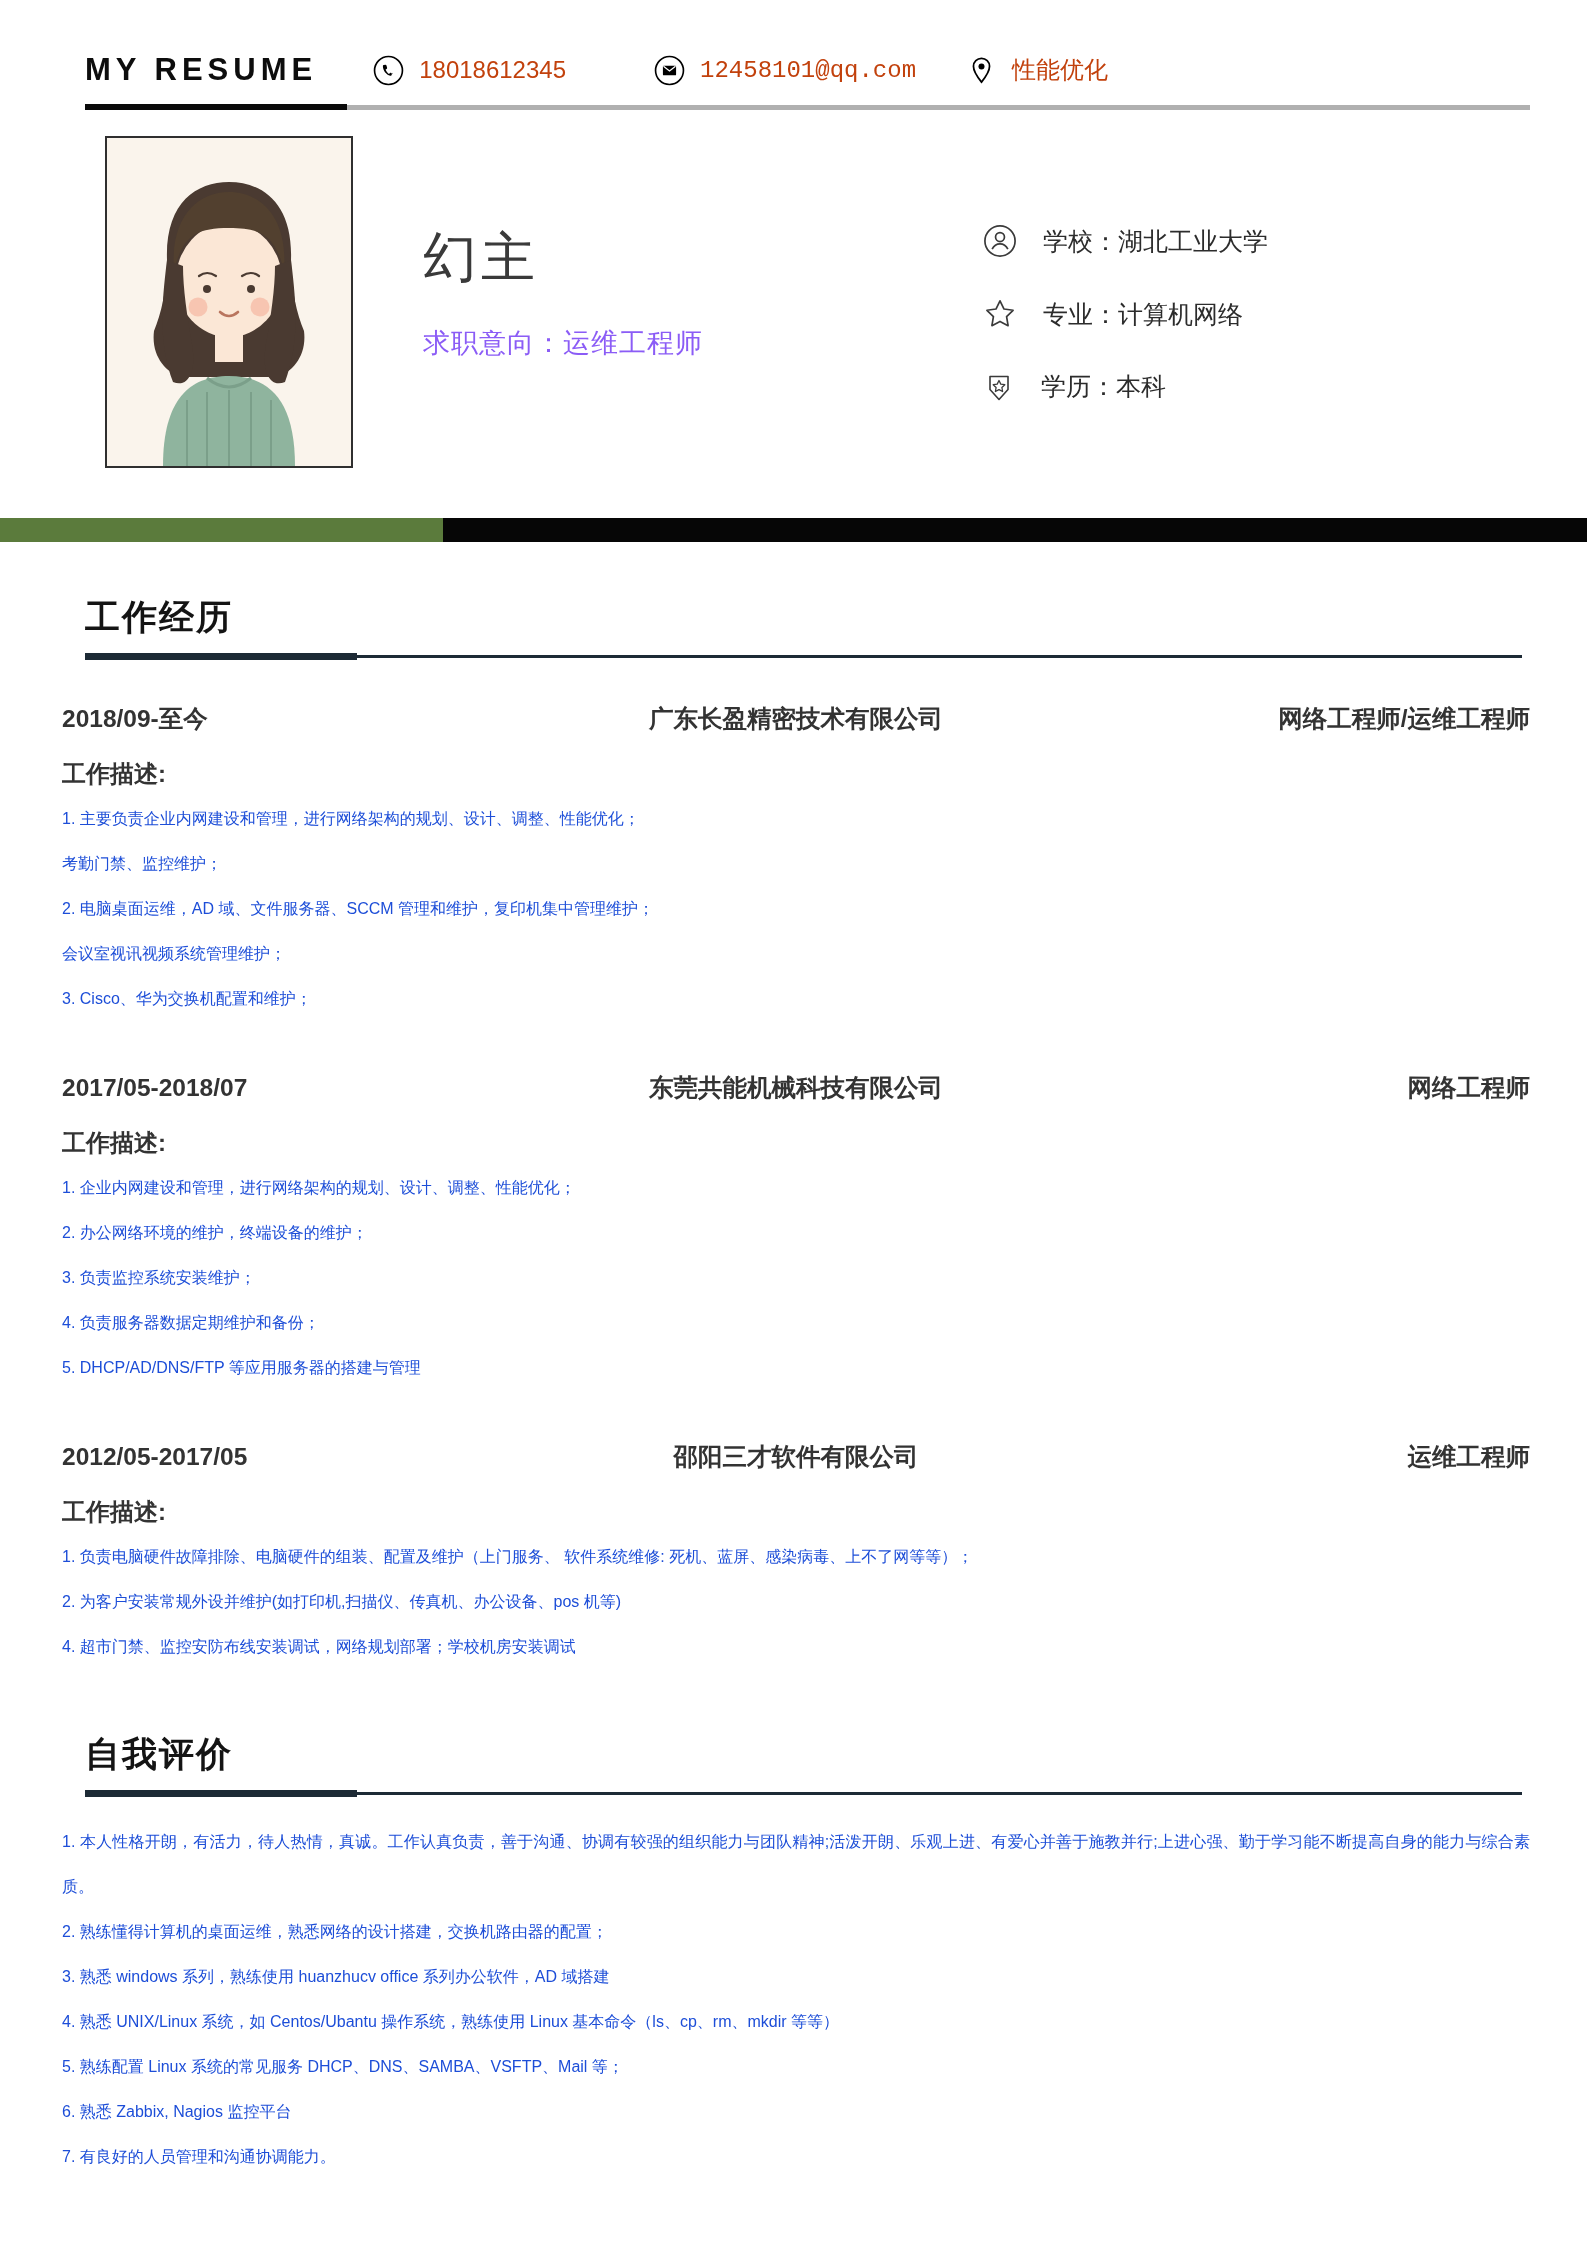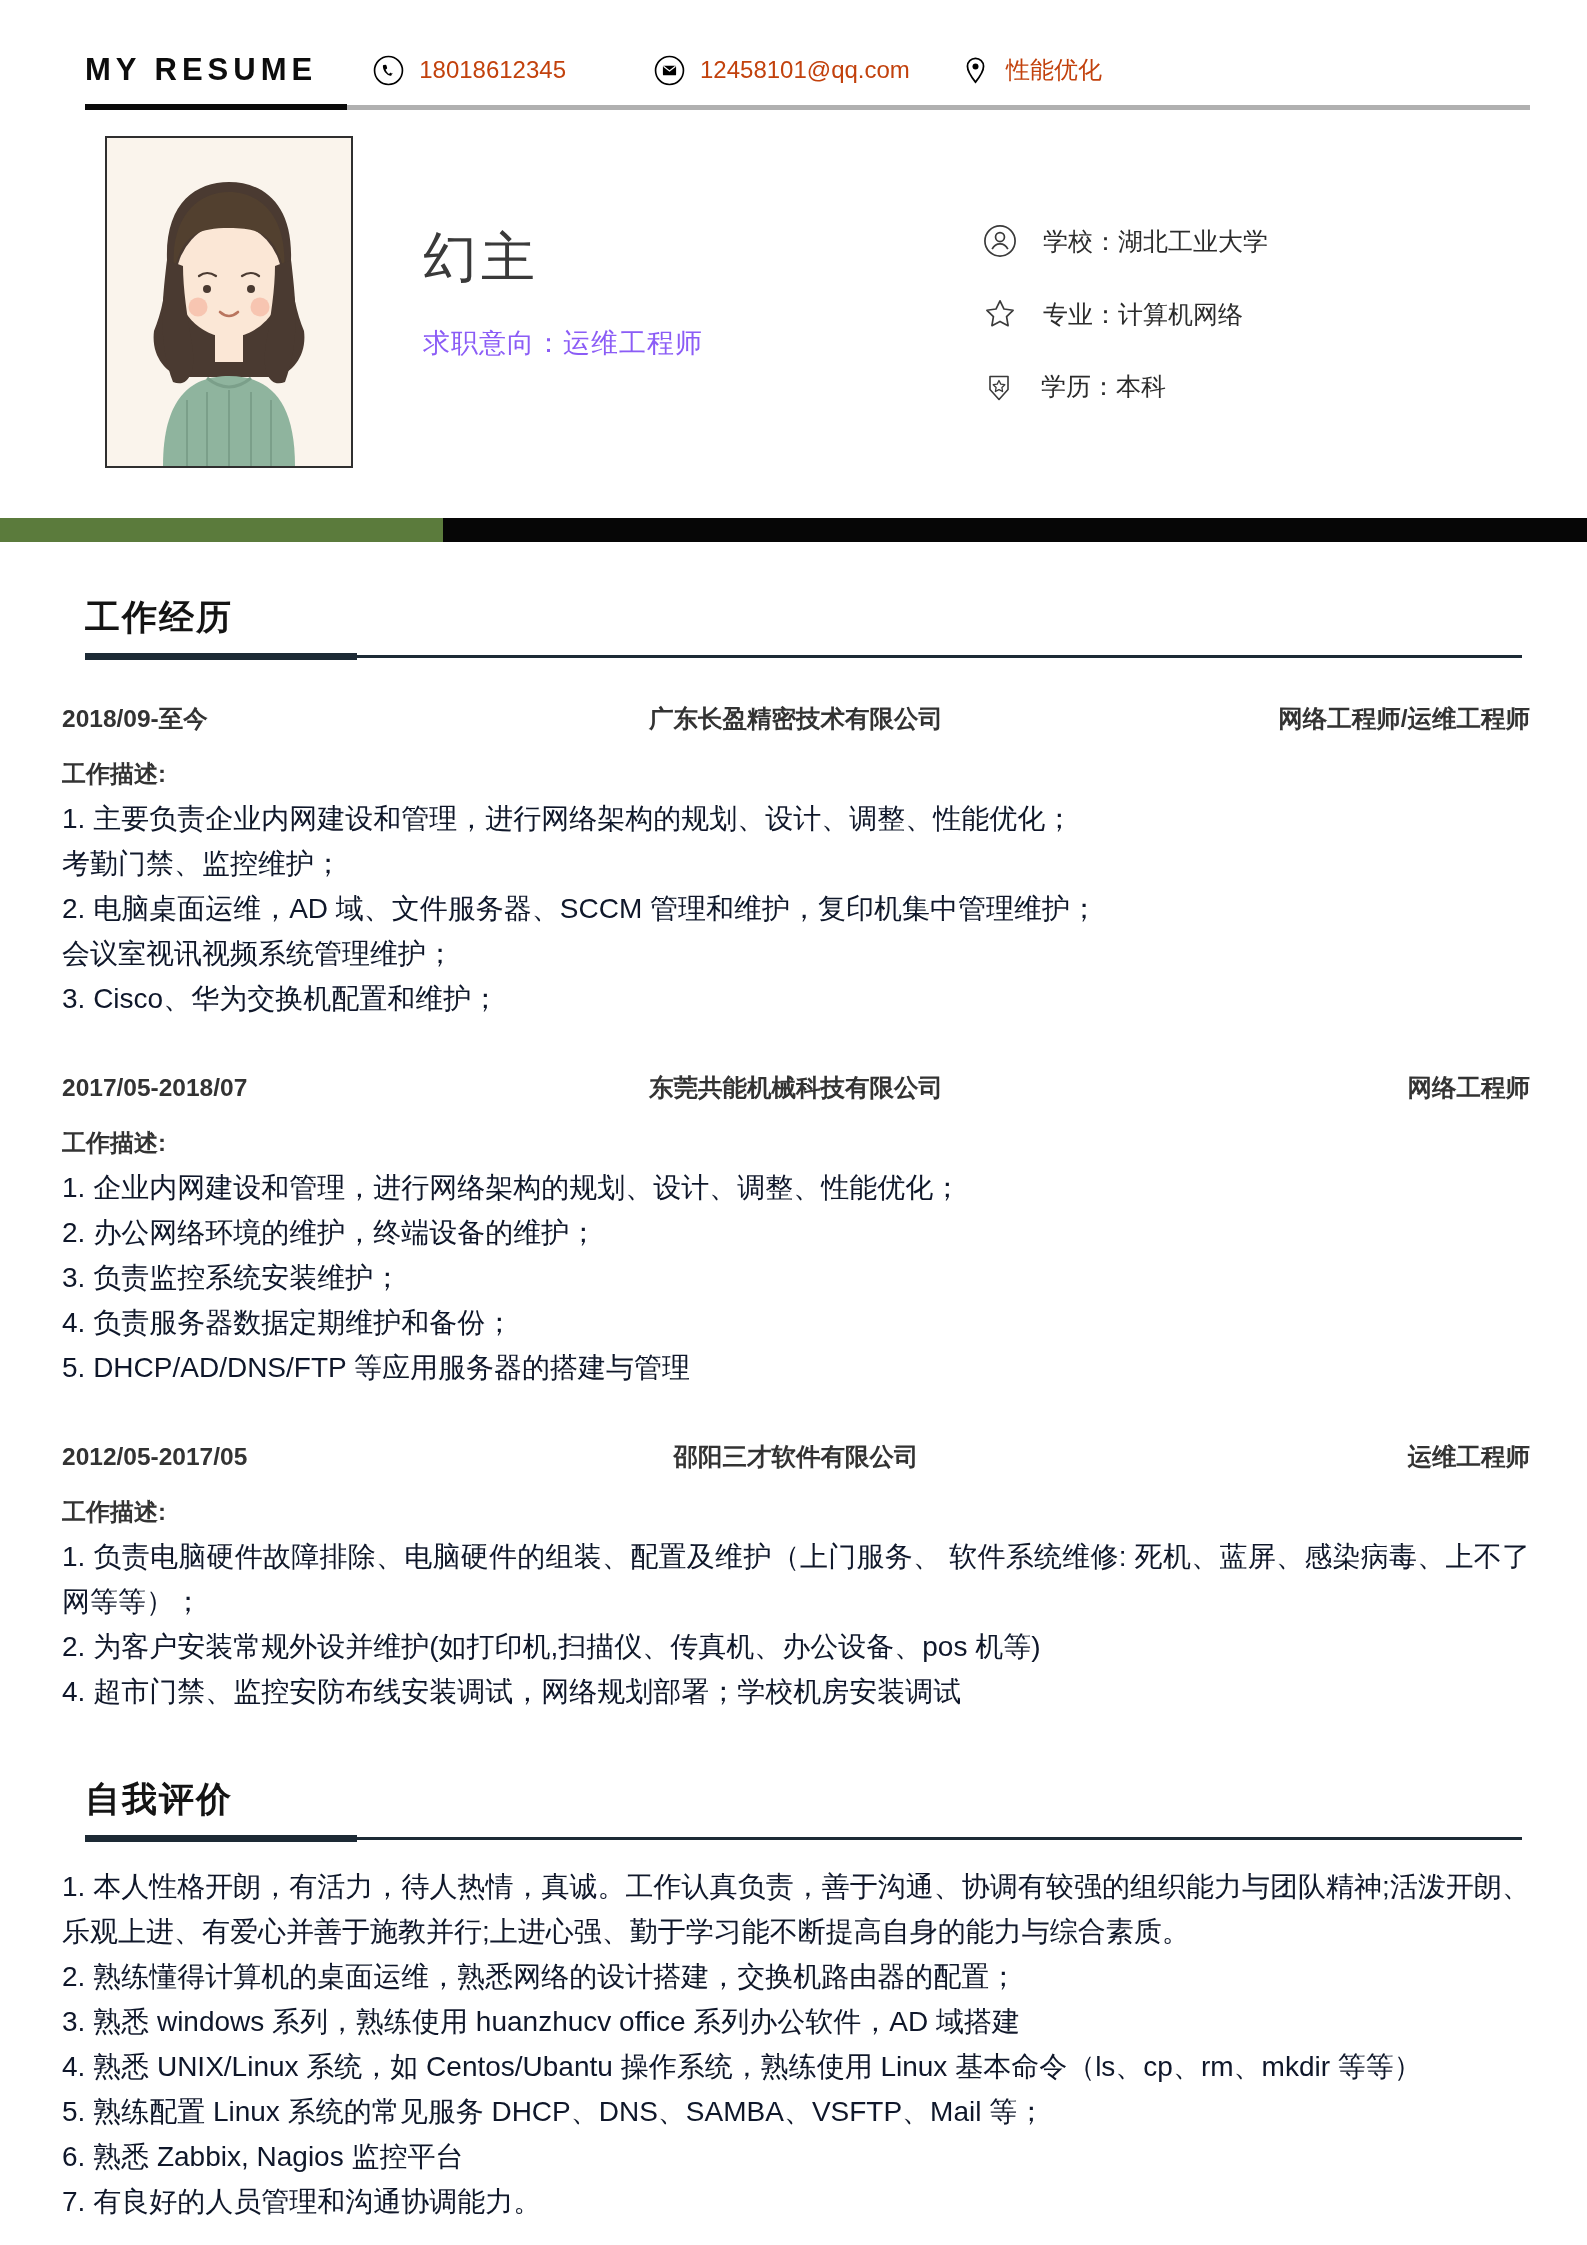--- a/index.html
+++ b/index.html
@@ -7,21 +7,21 @@
   body {
     width:1587px; height:2245px; overflow:hidden; position:relative;
     font-family:"Liberation Sans","DejaVu Sans",sans-serif; color:#3f3f3f;
   }
   .pad { padding-left:62px; padding-right:57px; }
 
   
   .hdr { display:flex; align-items:center; margin-left:23px; padding-top:52px; }
   .hdr-title { font-size:31px; font-weight:700; letter-spacing:5px; color:#0d0d0d; white-space:nowrap; }
   .contact { display:flex; align-items:center; gap:15px; font-size:24px; color:#c2410c; white-space:nowrap; }
-  .c-phone { margin-left:56px; } .c-mail { margin-left:88px; } .c-loc { margin-left:50px; }
+  .c-phone { margin-left:56px; } .c-mail { margin-left:88px;font-family:Liberation Mono, monospace; } .c-loc { margin-left:50px; }
   .hdr-rule { display:flex; align-items:center; margin-left:23px; margin-top:16px; }
   .hdr-rule .black { width:262px; height:6px; background:#0a0a0a; }
   .hdr-rule .gray { flex:1; height:5px; background:#b0b0b0; }
 
   
   .profile { position:relative; margin-left:43px; margin-top:26px; height:332px; }
   .photo { width:248px; height:332px; border:2px solid #2f2f2f; background:#faf4ec; }
   .name-block { position:absolute; left:318px; top:86px; }
   .name { font-size:54px; color:#3a3a3a; letter-spacing:4px; }
   .intention { margin-top:30px; font-size:27px; color:#8b5cf6; letter-spacing:1px; }
@@ -40,21 +40,21 @@
   .rule-thick { width:272px; height:7px; background:#1d2a35; }
   .rule-thin { flex:1; height:3px; background:#1d2a35; }
 
   .entry { margin-top:42px; }
   .entry + .entry { margin-top:50px; }
   .entry-head { display:flex; align-items:baseline; font-weight:700; font-size:24.5px; color:#333333; }
   .period { width:345px; }
   .company { flex:1; text-align:center; }
   .role { width:345px; text-align:right; }
   .desc-label { margin-top:16px; font-weight:700; font-size:24px; color:#333333; line-height:45px; }
-  .lines { font-size:28px; color:#0f172a; }
+  .lines { font-size:16px; color:#1d4ed8; }
   .line { line-height:45px; text-align:justify; }
 
   .self-lines { margin-top:22px; }
 
   svg { display:block; }
 </style>
 </head>
 <body>
 
 <div class="pad">

